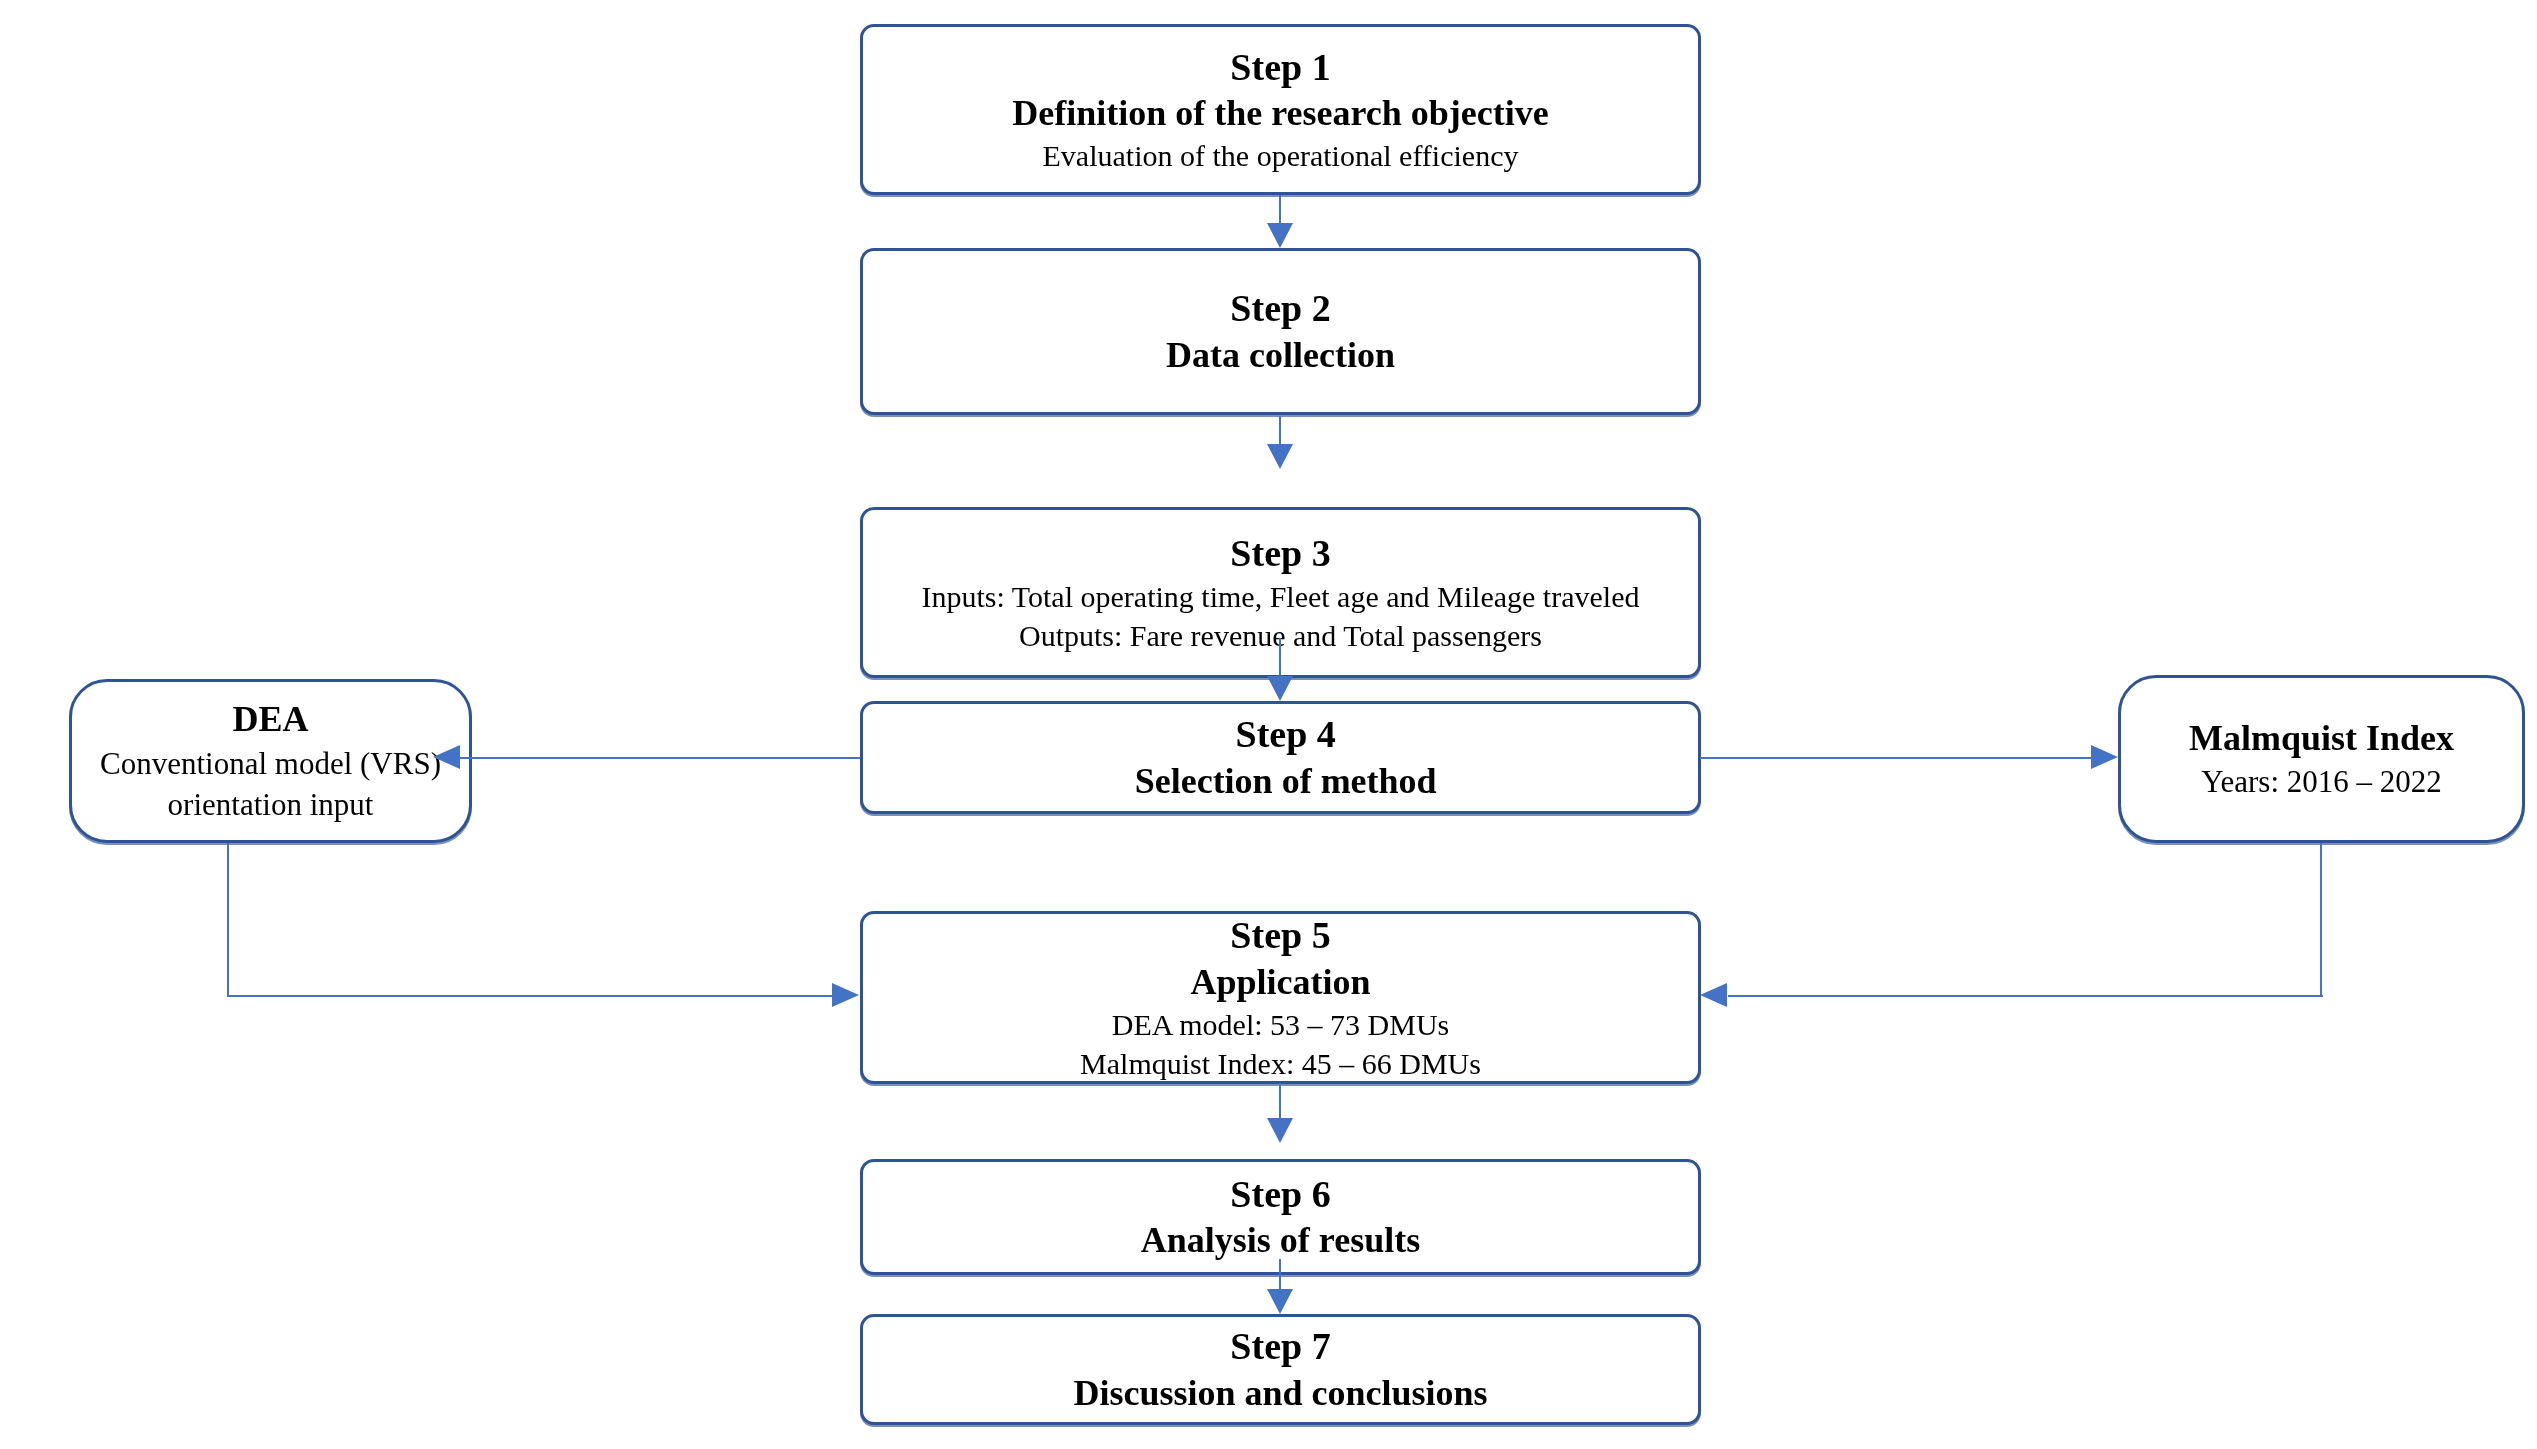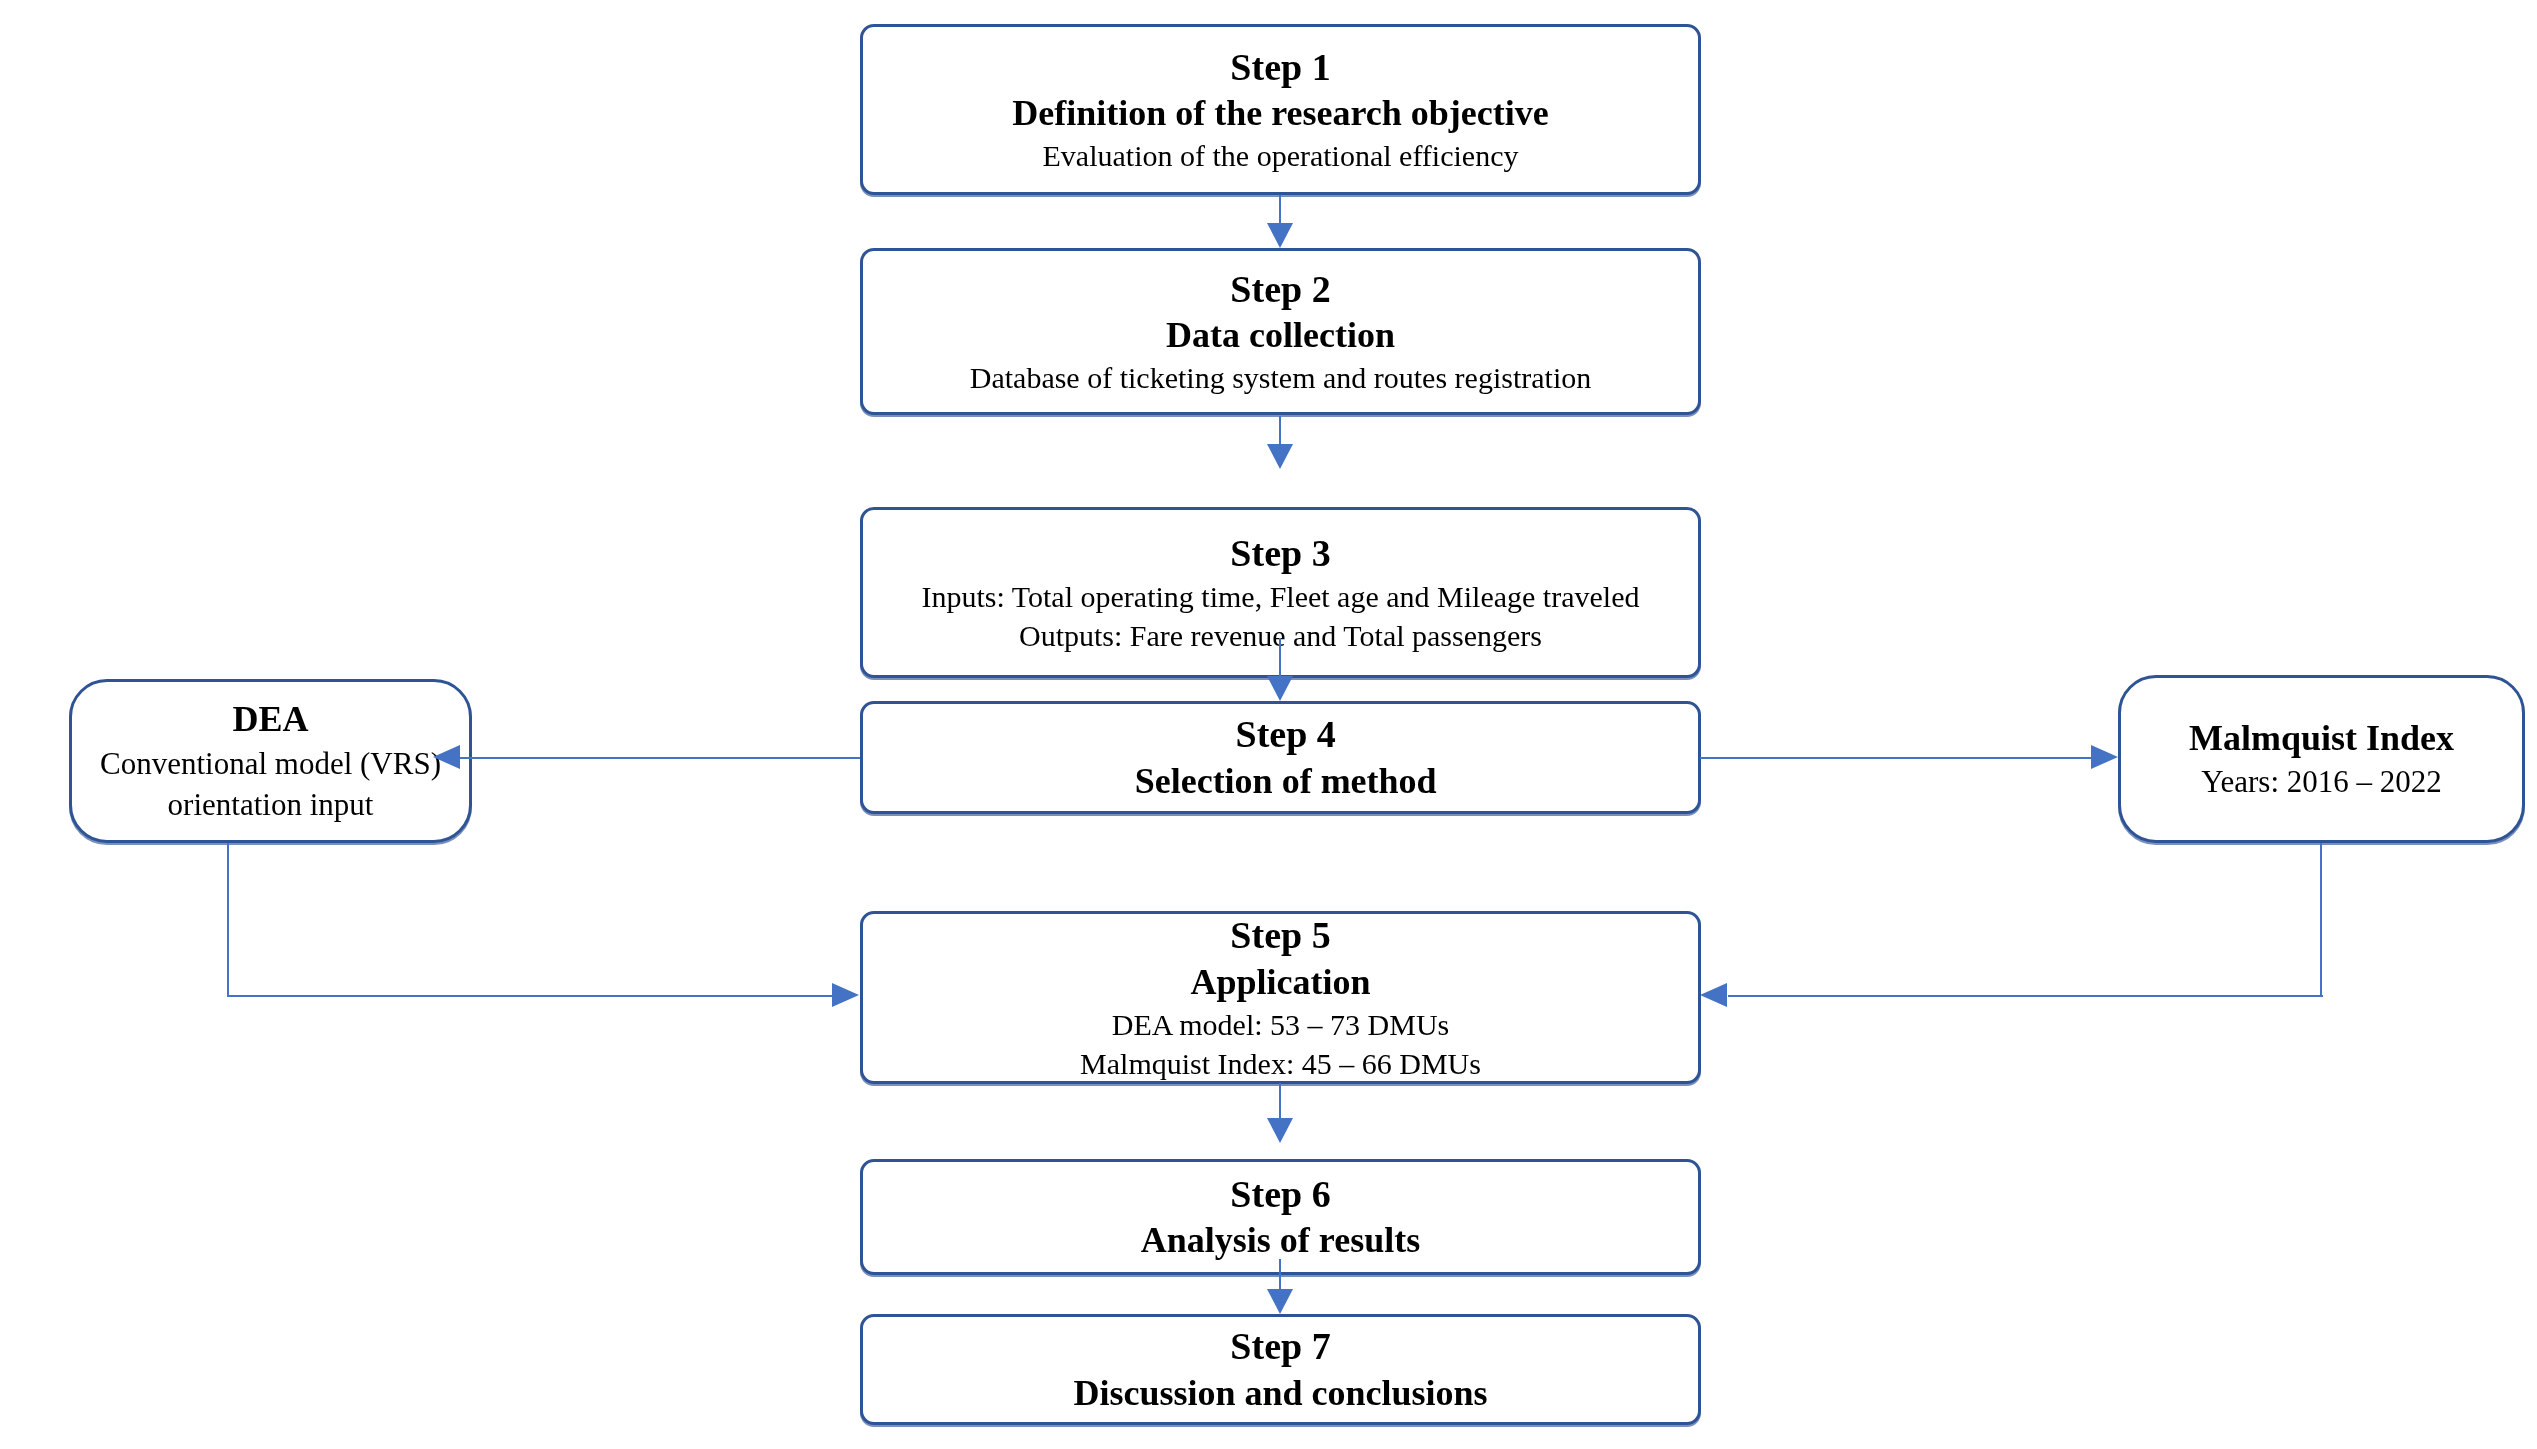--- a/index.html
+++ b/index.html
@@ -53,21 +53,20 @@
     <div class="s">Definition of the research objective</div>
     <div class="d">Evaluation of the operational efficiency</div>
   </div>
 
   <div class="vline" style="left:1279px;top:195px;height:30px;"></div>
   <div class="arr arr-down" style="left:1267px;top:223px;"></div>
 
   <div class="box step" style="top:248px;height:167px;">
     <div class="t">Step 2</div>
     <div class="s">Data collection</div>
-    <div class="d">Database of ticketing system and routes registration</div>
   </div>
 
   <div class="vline" style="left:1279px;top:416px;height:29px;"></div>
   <div class="arr arr-down" style="left:1267px;top:444px;"></div>
 
   <div class="box step" style="top:468px;height:171px;margin-top:39px;">
     <div class="t">Step 3</div>
     <div class="d">Inputs: Total operating time, Fleet age and Mileage traveled</div>
     <div class="d">Outputs: Fare revenue and Total passengers</div>
   </div>

